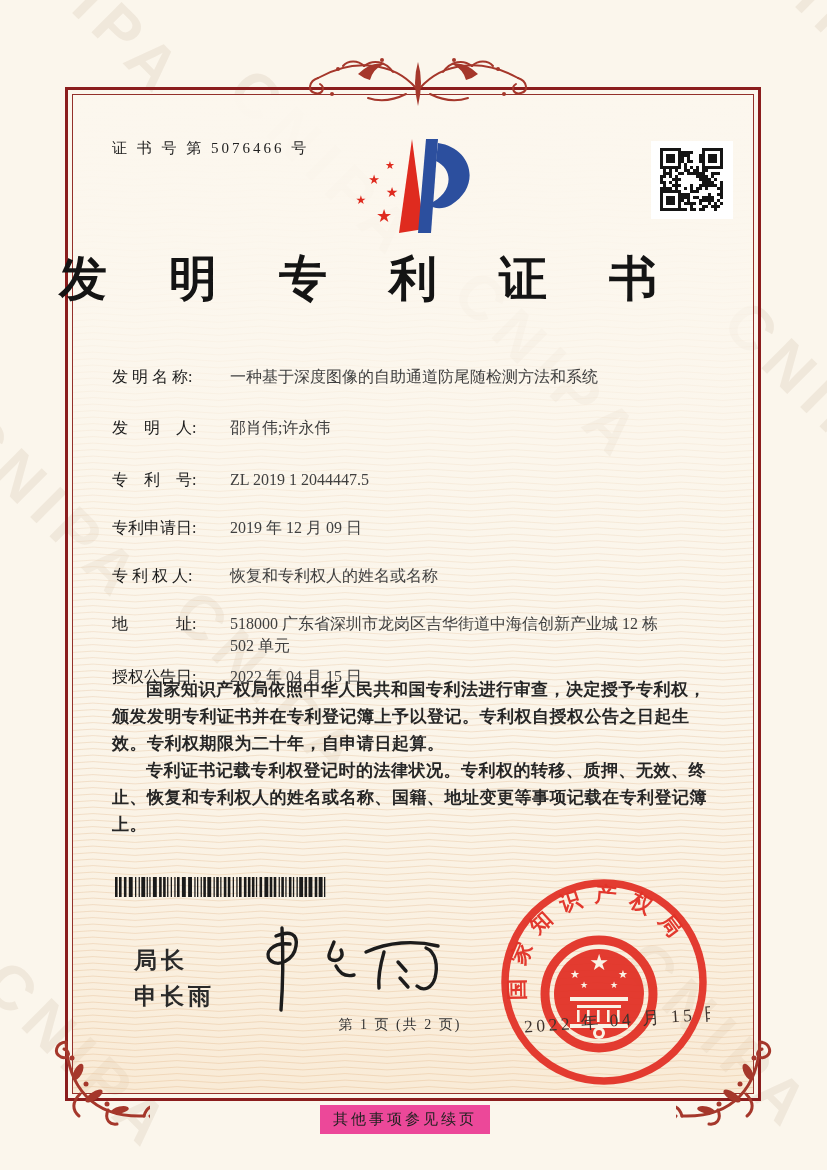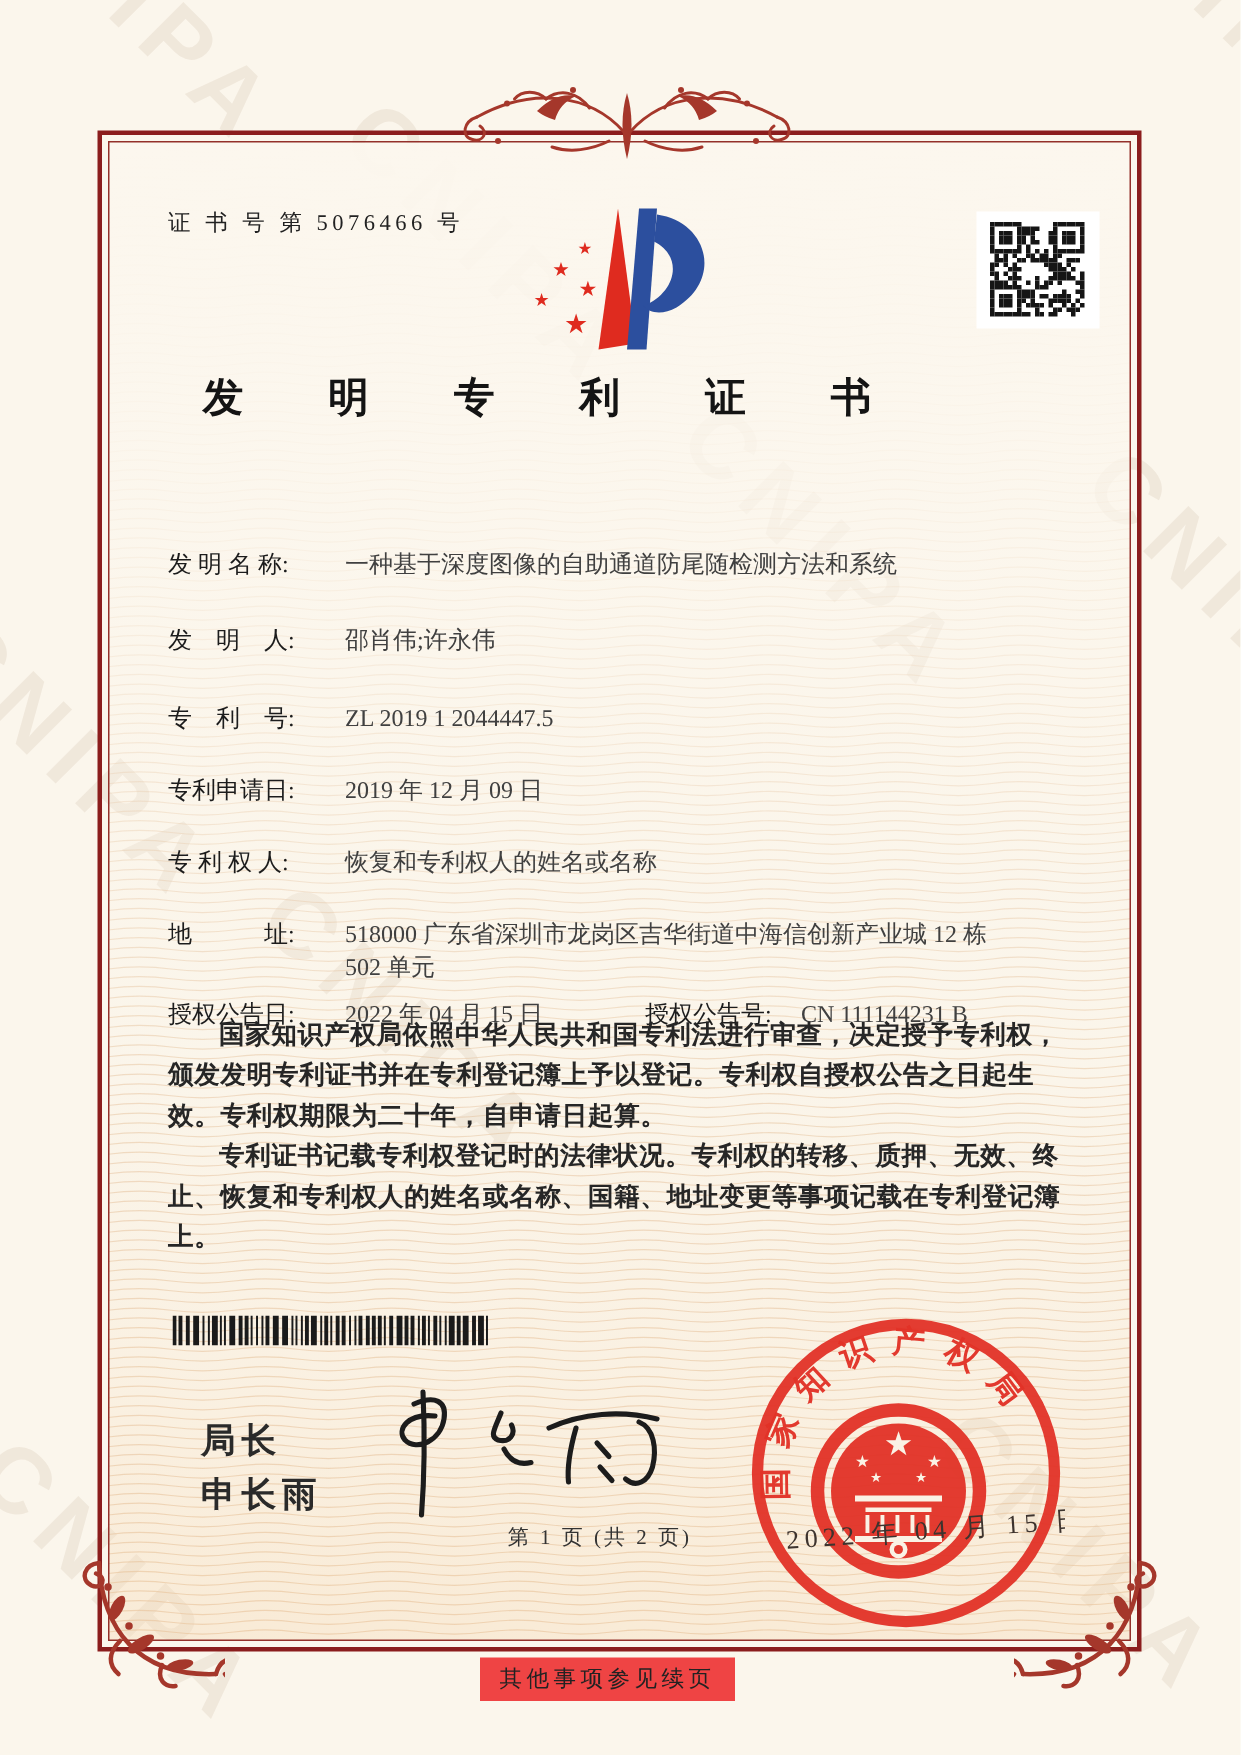--- a/index.html
+++ b/index.html
@@ -37,42 +37,42 @@
       rgba(246,219,184,0.42) 100%);
   }
   .certno{position:absolute;left:112px;top:139px;font-size:15px;letter-spacing:3px;color:#222;}
   .logo{position:absolute;left:348px;top:136px;}
   .qrbox{position:absolute;left:651px;top:141px;width:82px;height:78px;background:#fff;}
   .qr{position:absolute;left:9px;top:7px;display:grid;grid-template-columns:repeat(21,3px);grid-template-rows:repeat(21,3px);}
   .qr div{width:3px;height:3px;}
   .qr .on{background:#151515;}
   .title{
     position:absolute;left:0;top:247px;width:716px;text-align:center;
-    font-size:27px;font-weight:600;letter-spacing:25px;text-indent:25px;color:#141414;
+    font-size:48px;font-weight:600;letter-spacing:25px;text-indent:25px;color:#141414;
   }
   .frow{position:absolute;left:112px;font-size:16px;line-height:22px;display:flex;margin-top:23px;}
   .flabel{flex:0 0 118px;white-space:pre;color:#1c1c1c;}
   .fvalue{color:#404040;}
   .fvalue.addr{width:436px;word-break:break-all;}
   .legal{
     position:absolute;left:112px;top:676px;width:606px;
     font-size:17px;line-height:27px;color:#262626;letter-spacing:0.5px;
   }
   .legal p{margin:0;text-indent:2em;font-weight:bold;}
   .barcode{position:absolute;left:115px;top:877px;}
   .signer{
     position:absolute;left:134px;font-family:"Liberation Sans","DejaVu Sans",sans-serif;
     font-weight:600;font-size:23px;letter-spacing:4px;color:#2a2a2a;
   }
   .signature{position:absolute;left:238px;top:922px;}
   .seal{position:absolute;left:498px;top:876px;}
   .pageno{position:absolute;left:280px;top:1016px;width:240px;text-align:center;font-size:14px;letter-spacing:2px;color:#333;}
   .footnote{
     position:absolute;left:320px;top:1105px;width:170px;padding:5px 0;
-    background:#ef4444;text-align:center;font-size:15px;letter-spacing:3px;color:#222;
+    background:#ec4899;text-align:center;font-size:15px;letter-spacing:3px;color:#222;
   }
   .ornament{position:absolute;}
   .flip{transform:scaleX(-1);}
 </style>
 </head>
 <body>
 
 <div class="page">
 
   <span class="wm" style="left:-28px;top:-34px">CNIPA</span>
@@ -794,24 +794,20 @@
     <span class="flabel">专 利 权 人:</span>
     <span class="fvalue">恢复和专利权人的姓名或名称</span>
   </div>
   <div class="frow" style="top:590px">
     <span class="flabel">地　　　址:</span>
     <span class="fvalue addr">518000 广东省深圳市龙岗区吉华街道中海信创新产业城 12 栋 502 单元</span>
   </div>
   <div class="frow" style="top:643px;width:606px">
     <span class="flabel">授权公告日:</span>
     <span class="fvalue">2022 年 04 月 15 日</span>
-    <span style="position:absolute;left:318px;display:flex">
-      <span class="flabel" style="flex-basis:104px">授权公告号:</span>
-      <span class="fvalue">CN 111144231 B</span>
-    </span>
   </div>
 
   <div class="legal">
     <p>国家知识产权局依照中华人民共和国专利法进行审查，决定授予专利权，颁发发明专利证书并在专利登记簿上予以登记。专利权自授权公告之日起生效。专利权期限为二十年，自申请日起算。</p>
     <p>专利证书记载专利权登记时的法律状况。专利权的转移、质押、无效、终止、恢复和专利权人的姓名或名称、国籍、地址变更等事项记载在专利登记簿上。</p>
   </div>
 
   <svg class="barcode" width="215" height="20" viewBox="0 0 215 20" id="barcodesvg">
       <rect x="0.0" y="0" width="2.6" height="20" fill="#1a1a1a"></rect>
       <rect x="4.0" y="0" width="2.6" height="20" fill="#1a1a1a"></rect>

